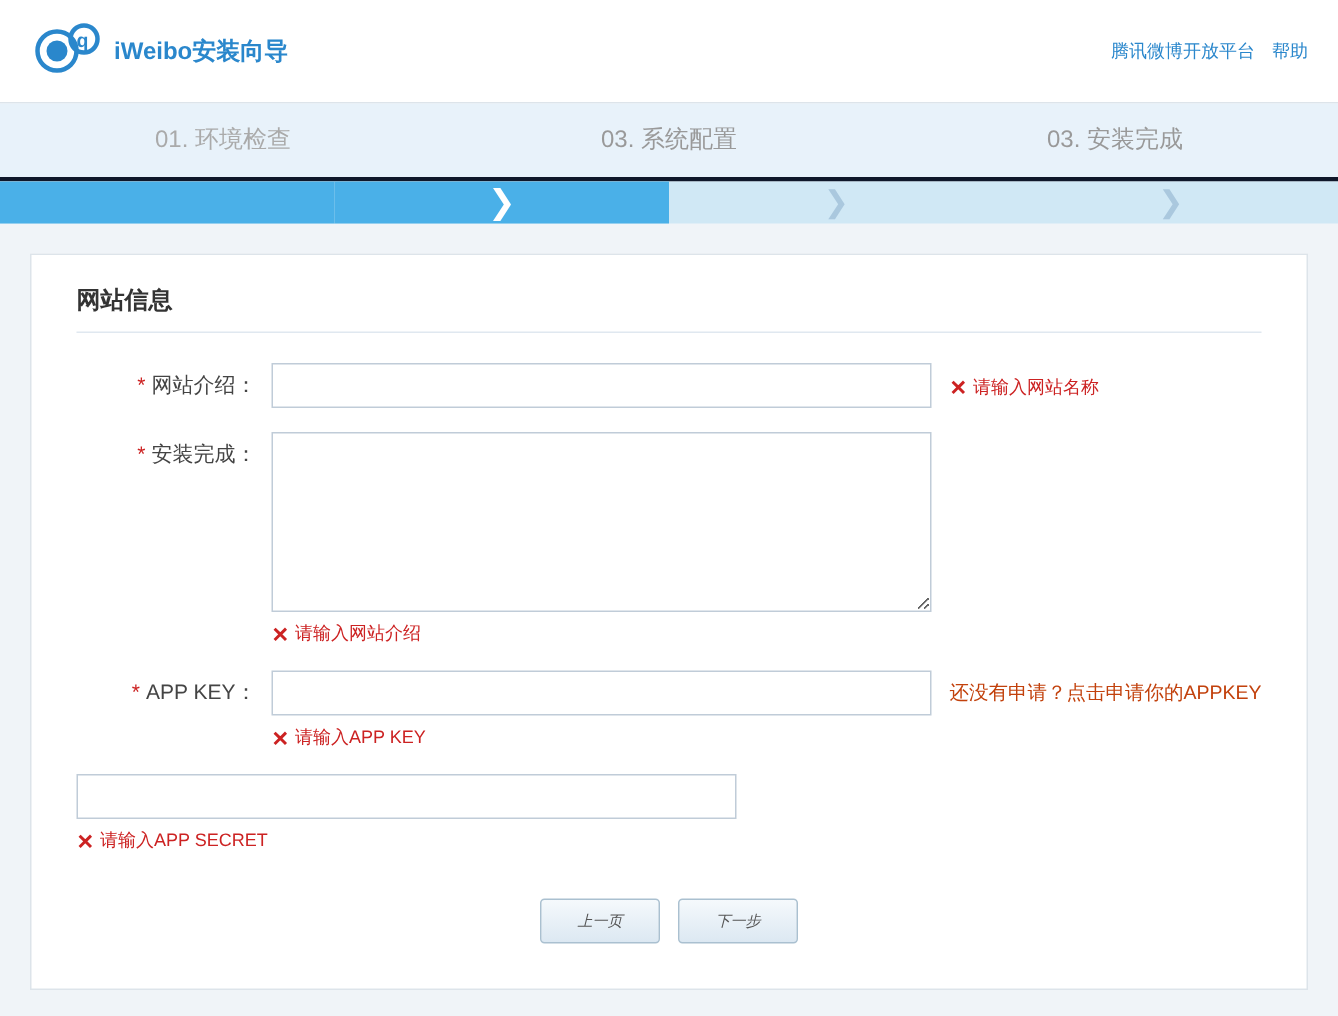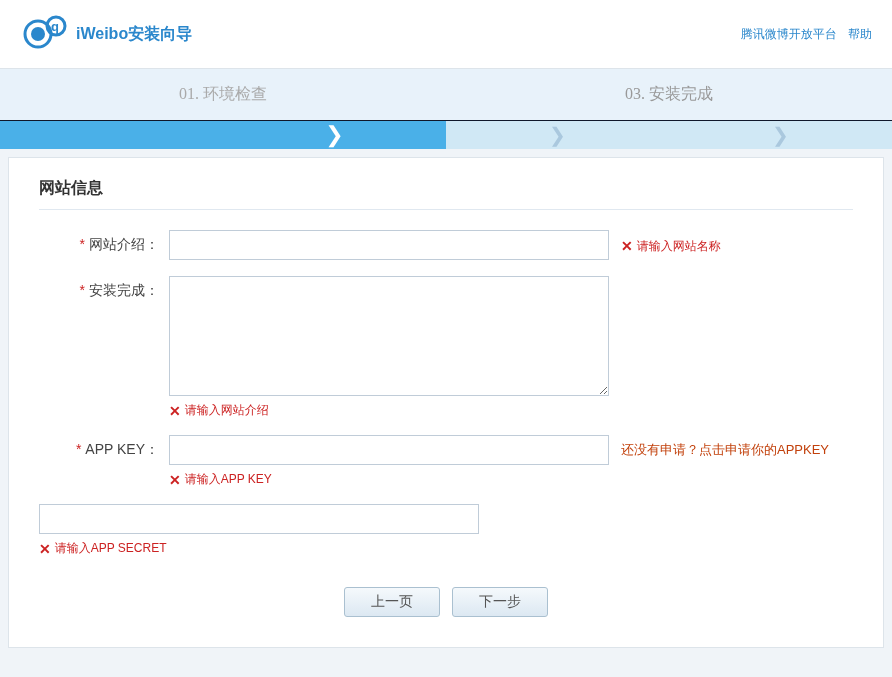--- a/index.html
+++ b/index.html
@@ -42,22 +42,21 @@
       text-decoration: none;
       margin-left: 8px;
     }
 
     
     .step-nav {
       background: #e8f2fa;
       display: flex;
       align-items: stretch;
       height: 52px;
-      border-bottom: 1px solid #0f172a;
-      font-family: Liberation Serif, serif;
+      border-bottom: 3px solid #0f172a;
     }
     .step-item {
       flex: 1;
       display: flex;
       align-items: center;
       justify-content: center;
       font-size: 16px;
       color: #999;
       position: relative;
     }
@@ -114,21 +113,21 @@
     }
     .arrow-chevron {
       color: #aac8de;
       font-size: 20px;
       line-height: 1;
     }
 
     
     .main-content {
       background: #fff;
-      margin: 8px;
+      margin: 20px;
       padding: 20px 30px 30px 30px;
       border: 1px solid #dde4ea;
       min-height: 460px;
     }
 
     .section-title {
       font-size: 16px;
       color: #333;
       font-weight: bold;
       padding-bottom: 10px;
@@ -204,28 +203,29 @@
     }
 
     
     .btn-row {
       display: flex;
       justify-content: center;
       gap: 12px;
       margin-top: 30px;
     }
     .btn {
-      width: 96px;
+      width: 80px;
       height: 30px;
       border: 1px solid #aac0d0;
       background: linear-gradient(to bottom, #f5f9fc, #dce8f2);
       color: #555;
-      font-size: 14px;
+      font-size: 10px;
       cursor: pointer;
       border-radius: 3px;
+      font-style: italic;
     }
   </style>
 </head>
 <body>
 
 <div class="header">
   <div class="logo-area">
     <svg class="logo-icon" viewBox="0 0 48 48" xmlns="http://www.w3.org/2000/svg">
       <circle cx="18" cy="24" r="13" fill="none" stroke="#2a87cc" stroke-width="3"></circle>
       <circle cx="18" cy="24" r="7" fill="#2a87cc"></circle>
@@ -238,20 +238,23 @@
     <a href="#">腾讯微博开放平台</a>
     <a href="#">帮助</a>
   </div>
 </div>
 
 <div class="step-nav">
   <div class="step-item done">
     <span>01. 环境检查</span>
   </div>
   <div class="step-item">
+    <span>03. 系统配置</span>
+  </div>
+  <div class="step-item">
     <span>03. 安装完成</span>
   </div>
 </div>
 
 <div class="arrow-row">
   <div class="arrow-row-inner">
     <div class="arrow-segment filled"></div>
     <div class="arrow-segment filled">
       <span style="color:#fff; font-size:22px; line-height:1;">❯</span>
     </div>

